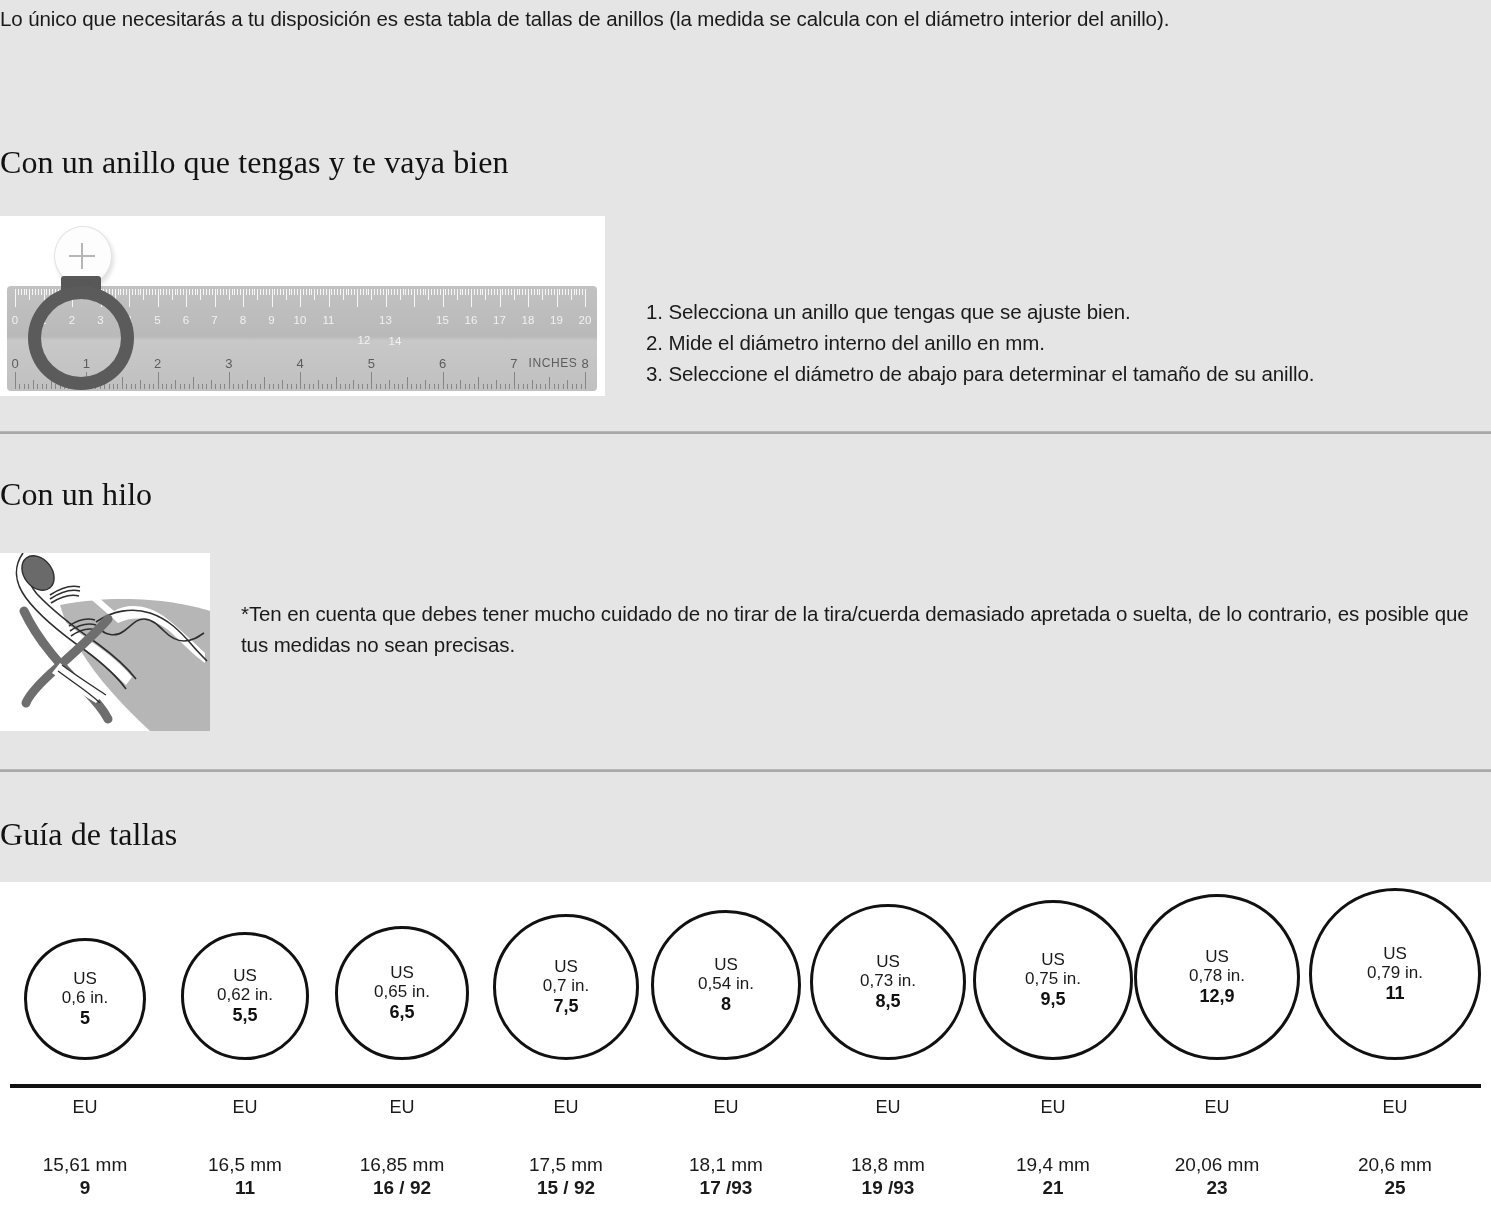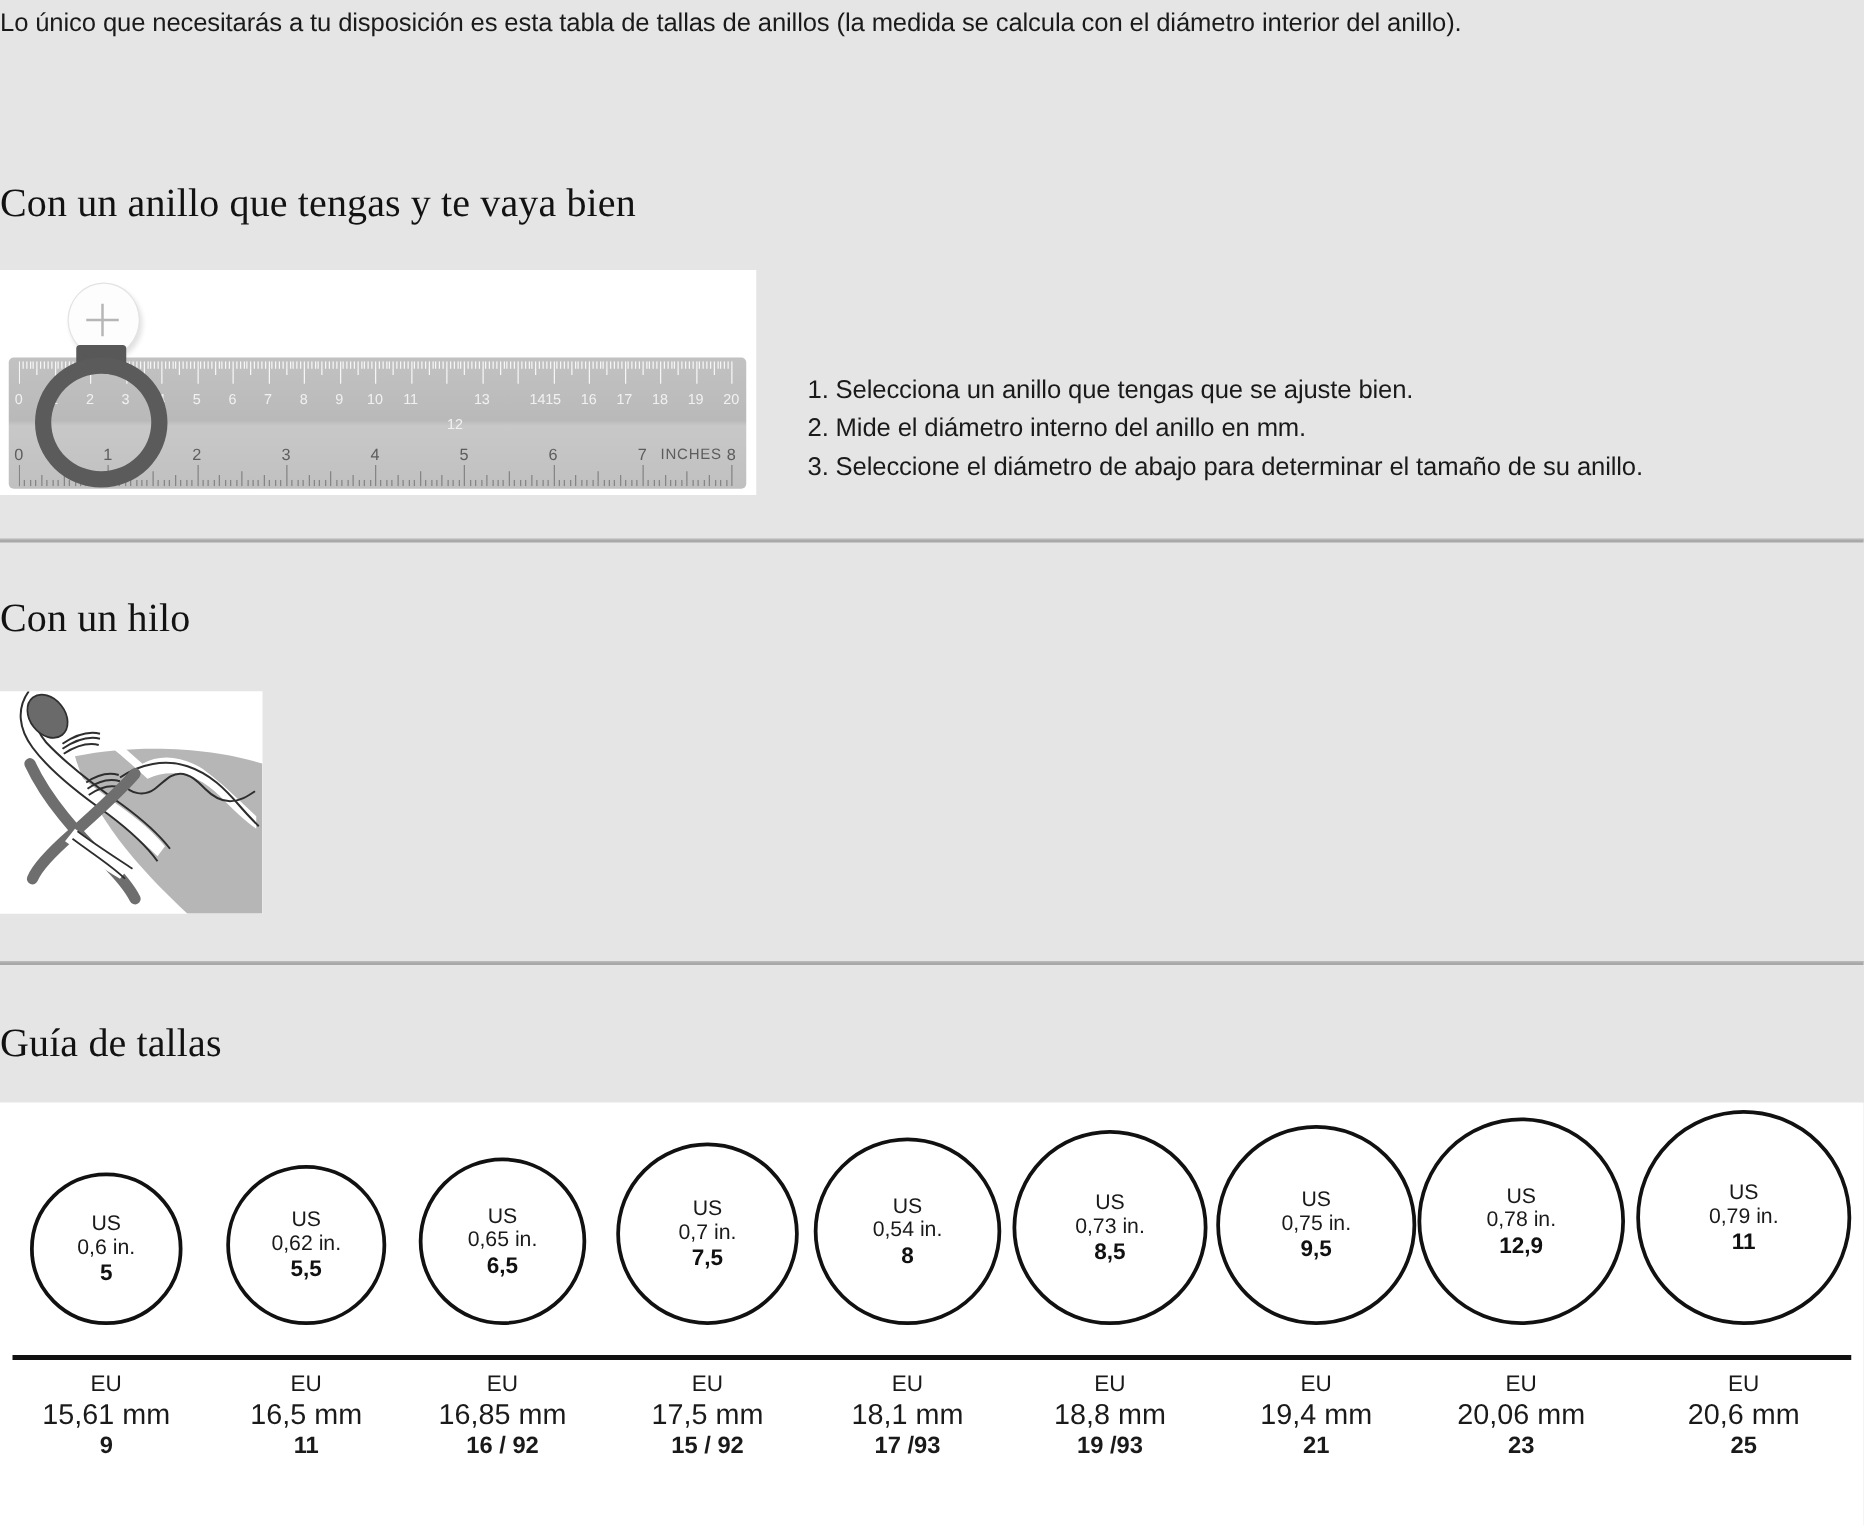--- a/index.html
+++ b/index.html
@@ -257,21 +257,21 @@
     height: 90px;
   }
   .eu-item {
     position: absolute;
     transform: translateX(-50%);
     text-align: center;
     line-height: 1.16;
     white-space: nowrap;
   }
   .eu-region { display: block; font-size: 18px; }
-  .eu-meas   { display: block; font-size: 23px; }
+  .eu-meas   { display: block; font-size: 19px; margin-top: 36px; }
   .eu-size   { display: block; font-size: 19px; font-weight: 700; margin-top: 1px; }
 </style>
 </head>
 <body>
 
 <div class="page">
 
   <div class="intro">Lo único que necesitarás a tu disposición es esta tabla de tallas de anillos (la medida se calcula con el diámetro interior del anillo).</div>
 
   <div class="heading" id="heading-ring">Con un anillo que tengas y te vaya bien</div>
@@ -489,21 +489,21 @@
           <span style="left: 114px;">4</span>
           <span style="left: 142.5px;">5</span>
           <span style="left: 171px;">6</span>
           <span style="left: 199.5px;">7</span>
           <span style="left: 228px;">8</span>
           <span style="left: 256.5px;">9</span>
           <span style="left: 285px;">10</span>
           <span style="left: 313.5px;">11</span>
           <span style="left: 349px; margin-top: 20px;">12</span>
           <span style="left: 370.5px;">13</span>
-          <span style="left: 415px;">14</span>
+          <span style="left: 380px; margin-top: 21px;">14</span>
           <span style="left: 427.5px;">15</span>
           <span style="left: 456px;">16</span>
           <span style="left: 484.5px;">17</span>
           <span style="left: 513px;">18</span>
           <span style="left: 541.5px;">19</span>
           <span style="left: 570px; text-align: right;">20</span>
         </div>
       <div class="inrow" id="inrow">
           <span style="left: 0px;">0</span>
           <span style="left: 71.25px;">1</span>
@@ -690,20 +690,21 @@
                C192 88 198 84 204 80" stroke="#2e2e2e" stroke-width="1.6" fill="none"></path>
       <path d="M24 58 C38 88 62 114 84 136 C96 148 104 158 108 166" stroke="#6e6e6e" stroke-width="9" fill="none" stroke-linecap="round"></path>
       <path d="M108 66 C96 80 76 98 58 114 C42 128 30 140 26 150" stroke="#6e6e6e" stroke-width="9" fill="none" stroke-linecap="round"></path>
       <path d="M60 110 C76 122 92 132 104 140 L96 150 C82 142 66 130 52 120 Z" fill="#ffffff"></path>
       <path d="M62 112 C78 124 94 134 106 142" stroke="#2e2e2e" stroke-width="1.4" fill="none"></path>
       <path d="M58 118 C74 130 90 140 100 150" stroke="#2e2e2e" stroke-width="1.4" fill="none"></path>
     </svg>
   </div>
 
   <div class="thread-text">
+    <p class="second">*Ten en cuenta que debes tener mucho cuidado de no tirar de la tira/cuerda demasiado apretada o suelta, de lo contrario, es posible que tus medidas no sean precisas.</p>
   </div>
 
   <div class="divider" id="divider-2"></div>
 
   <div class="heading" id="heading-guide">Guía de tallas</div>
 
   <div class="guide">
     <div class="rings-area" id="rings-area">
         <div class="ring-item" style="width: 122px; height: 122px; left: 24px; top: 56px;">
           <div class="ring-inner">

